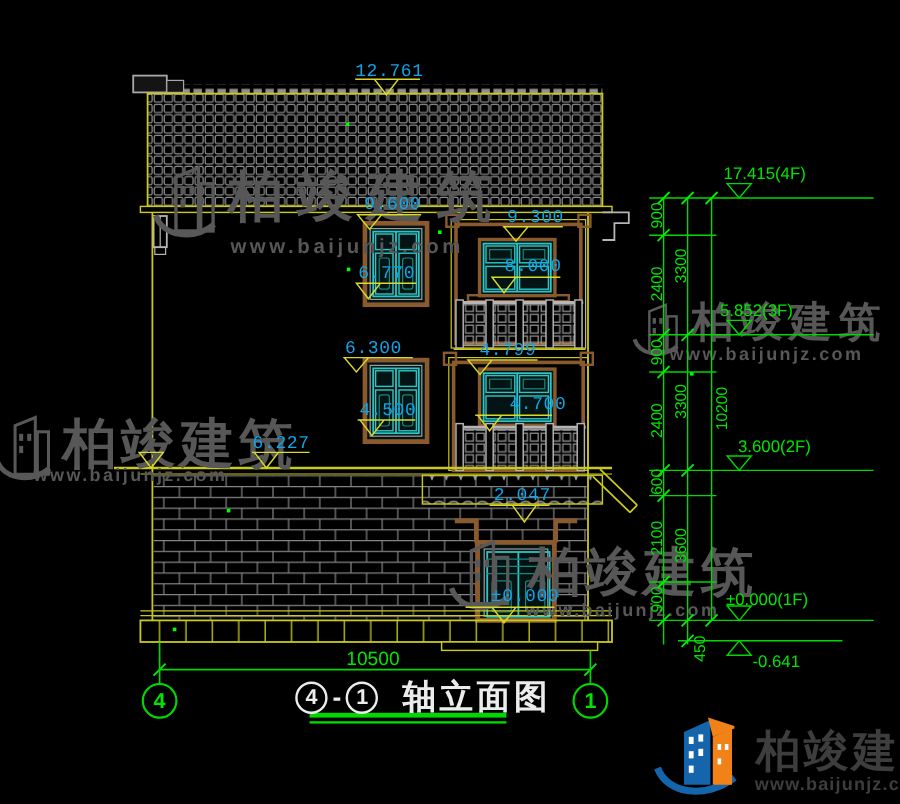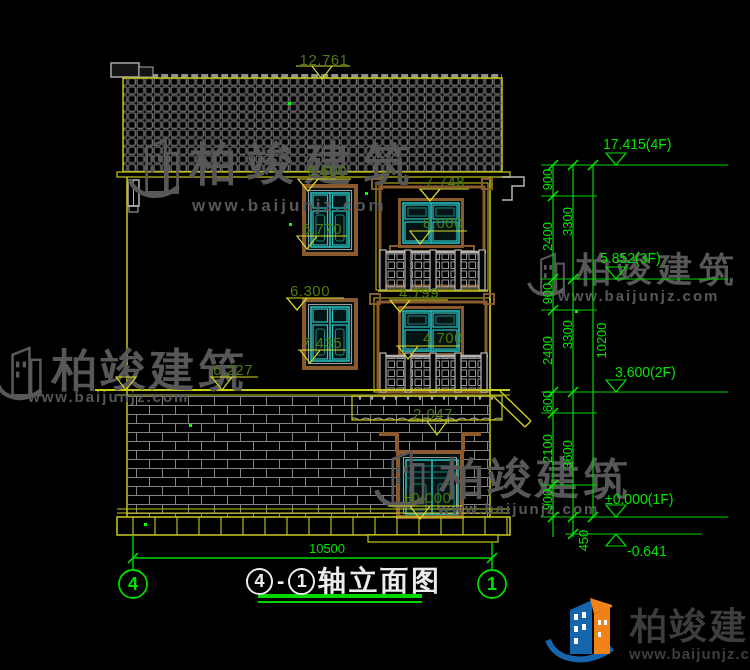--- a/index.html
+++ b/index.html
@@ -1,30 +1,30 @@
 <!DOCTYPE html>
 <html><head>
 <meta charset="utf-8">
 <style>
   html,body{margin:0;padding:0;background:#000;}
   .stage{position:relative;width:750px;height:670px;background:#000;overflow:hidden;
          font-family:"Liberation Sans",sans-serif;}
   .stage *{box-sizing:border-box;}
   svg.layer{position:absolute;left:0;top:0;}
-  .lbl{position:absolute;color:#4d7c0f;font-size:15px;letter-spacing:.5px;white-space:nowrap;text-align:center;}
+  .lbl{position:absolute;color:#0ea5e9;font-size:15px;letter-spacing:.5px;white-space:nowrap;text-align:right;font-family:Liberation Mono, monospace;}
   .glbl{position:absolute;color:#00e400;font-size:14px;white-space:nowrap;}
   .rot{position:absolute;color:#00e400;font-size:13px;width:64px;text-align:center;
        transform:rotate(-90deg);transform-origin:center;white-space:nowrap;}
   .wm{position:absolute;color:#575757;font-weight:bold;white-space:nowrap;line-height:1;}
   .wm-brand{font-size:46px;letter-spacing:12px;}
   .wm-site{font-size:16px;letter-spacing:3px;}
   .title{position:absolute;left:246px;top:562px;display:flex;align-items:center;gap:3px;color:#ececec;}
   .circ{width:27px;height:27px;border:2px solid #ececec;border-radius:50%;display:flex;
         align-items:center;justify-content:center;font-size:18px;font-weight:bold;}
-  .tname{font-size:28px;font-weight:bold;letter-spacing:3px;}
+  .tname{font-size:28px;font-weight:bold;letter-spacing:3px;margin-left:17px;}
   .tdash{font-size:22px;font-weight:bold;margin:0 1px;}
   .bub{position:absolute;width:30px;color:#00e400;font-size:18px;font-weight:bold;text-align:center;}
   .flogo-brand{position:absolute;left:630px;top:601px;font-size:37px;font-weight:bold;
                letter-spacing:3px;color:#3d3d3d;white-space:nowrap;}
   .flogo-site{position:absolute;left:629px;top:645px;font-size:15px;font-weight:bold;
               letter-spacing:1px;color:#3d3d3d;white-space:nowrap;}
 </style>
 </head>
 <body>
 
@@ -235,37 +235,37 @@
       <path d="M298 350 H346 M300 350 L320 350 L310 363 Z"></path>
       <path d="M396 346 H460 M398 346 L418 346 L408 359 Z"></path>
       <path d="M210 377 H258 M212 377 L232 377 L222 390 Z M116 377 L136 377 L126 390 Z"></path>
       <path d="M408 421 H458 M427 421 L447 421 L437 435 Z"></path>
       <path d="M388 506 H462 M410 506 L430 506 L420 519 Z"></path>
     </g>
   </svg>
 
   <div class="lbl" style="left:296px;top:51px;width:56px">12.761</div>
   <div class="lbl" style="left:303px;top:162px;width:48px">9.600</div>
-  <div class="lbl" style="left:420px;top:173px;width:50px">7.748</div>
+  <div class="lbl" style="left:420px;top:173px;width:50px">9.300</div>
   <div class="lbl" style="left:418px;top:214px;width:50px">8.000</div>
   <div class="lbl" style="left:298px;top:220px;width:48px">6.770</div>
   <div class="lbl" style="left:285px;top:282px;width:50px">6.300</div>
   <div class="lbl" style="left:391px;top:284px;width:56px">4.799</div>
-  <div class="lbl" style="left:297px;top:334px;width:50px">7.435</div>
+  <div class="lbl" style="left:297px;top:334px;width:50px">4.500</div>
   <div class="lbl" style="left:414px;top:329px;width:58px">4.700</div>
   <div class="lbl" style="left:208px;top:361px;width:50px">6.227</div>
   <div class="lbl" style="left:407px;top:405px;width:52px">2.047</div>
   <div class="lbl" style="left:388px;top:489px;width:78px">±0.000</div>
 
   <div class="glbl" style="left:603px;top:136px">17.415(4F)</div>
   <div class="glbl" style="left:600px;top:250px">5.852(3F)</div>
   <div class="glbl" style="left:615px;top:364px">3.600(2F)</div>
   <div class="glbl" style="left:605px;top:491px">±0.000(1F)</div>
   <div class="glbl" style="left:627px;top:543px">-0.641</div>
-  <div class="glbl" style="left:296px;top:541px;width:62px;text-align:center;font-size:13px">10500</div>
+  <div class="glbl" style="left:271px;top:541px;width:62px;text-align:right;font-size:16px">10500</div>
 
   <div class="rot" style="left:515px;top:172px">900</div>
   <div class="rot" style="left:515px;top:229px">2400</div>
   <div class="rot" style="left:515px;top:286px">900</div>
   <div class="rot" style="left:515px;top:343px">2400</div>
   <div class="rot" style="left:515px;top:394px">600</div>
   <div class="rot" style="left:515px;top:441px">2100</div>
   <div class="rot" style="left:515px;top:492px">900</div>
   <div class="rot" style="left:535px;top:214px">3300</div>
   <div class="rot" style="left:535px;top:327px">3300</div>

